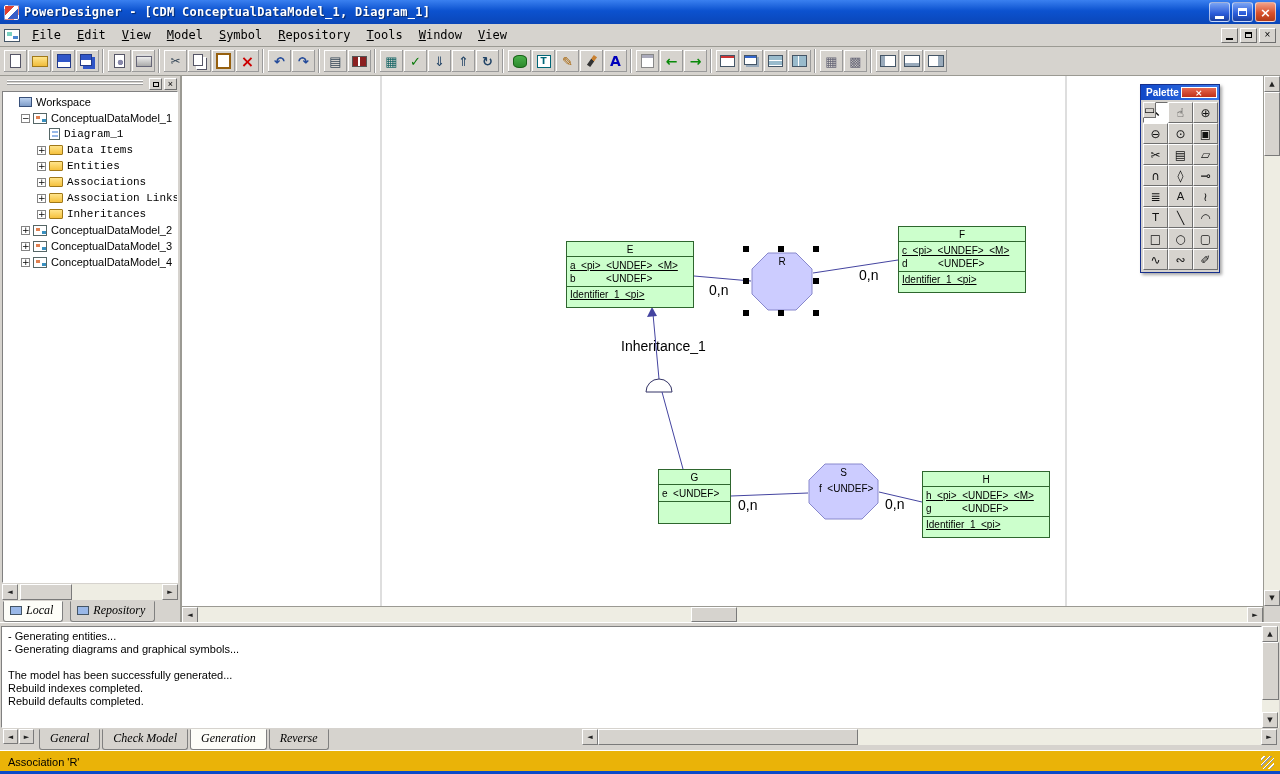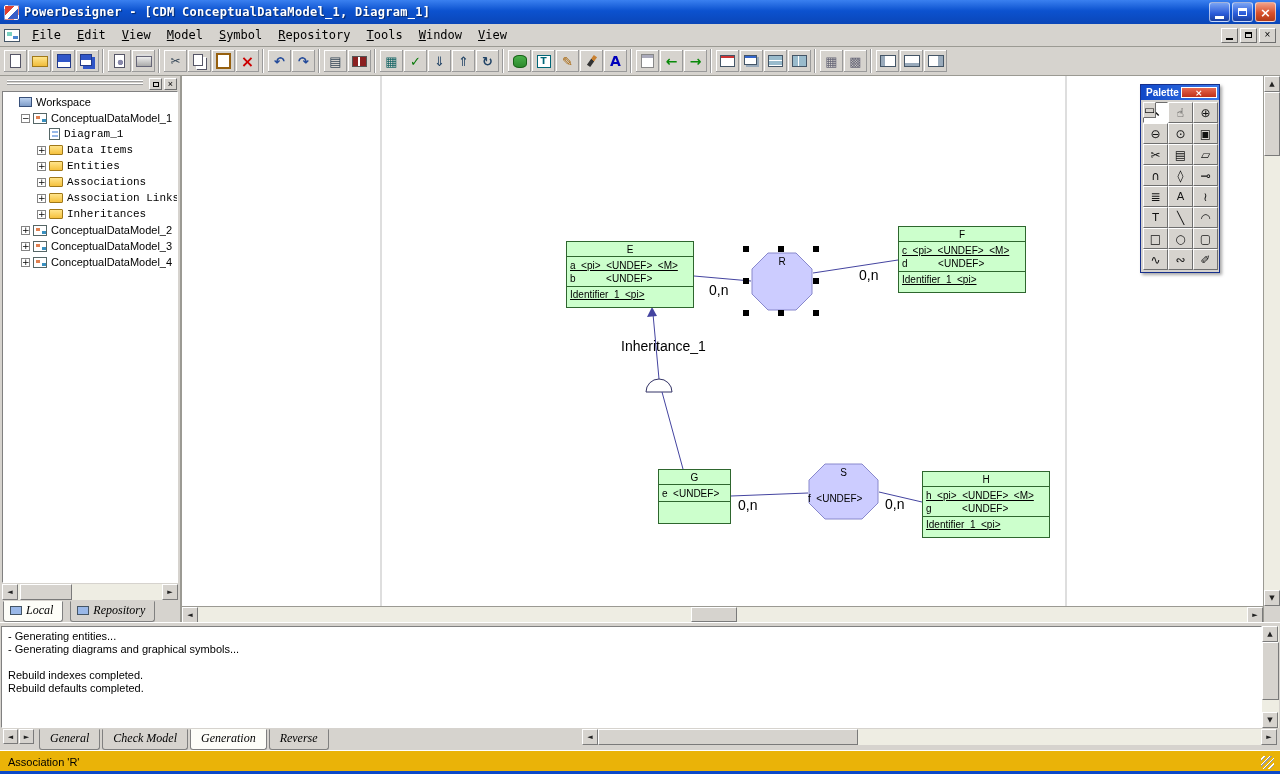--- a/index.html
+++ b/index.html
@@ -133,21 +133,21 @@
   .ent-row { height:13px; line-height:13px; white-space:pre; }
   .ent-row.u { text-decoration:underline; }
   .ent-e { left:384px; top:165px; width:128px; height:67px; }
   .ent-f { left:716px; top:150px; width:128px; height:67px; }
   .ent-g { left:476px; top:393px; width:73px;  height:55px; }
   .ent-h { left:740px; top:395px; width:128px; height:67px; }
 
   .assoc { position:absolute; font-size:10px; color:#000; }
   .assoc svg { position:absolute; left:0; top:0; }
   .as-name { position:relative; text-align:center; margin-top:4px; }
-  .as-attr { position:relative; margin-top:15px; white-space:pre; }
+  .as-attr { position:relative; margin-top:5px; padding-left:11px; white-space:pre; }
   .assoc-r { left:569px; top:176px; width:62px; height:59px; }
   .assoc-s { left:626px; top:387px; width:71px; height:57px; }
 
   .hdl { position:absolute; width:6px; height:6px; background:#000; }
   .h1{left:561px;top:170px}.h2{left:596px;top:170px}.h3{left:631px;top:170px}
   .h4{left:561px;top:202px}.h5{left:631px;top:202px}
   .h6{left:561px;top:234px}.h7{left:596px;top:234px}.h8{left:631px;top:234px}
 
   
   .palette { position:absolute; left:958px; top:8px; width:80px; background:#d6d3ce;
@@ -558,20 +558,21 @@
   </div>
 
   <div class="hsplit"></div>
 
   <div class="output">
     <div class="out-main">
       <div class="out-text">
         <div class="oline">- Generating entities...</div>
           <div class="oline">- Generating diagrams and graphical symbols...</div>
           <div class="oline"></div>
+          <div class="oline">The model has been successfully generated...</div>
           <div class="oline">Rebuild indexes completed.</div>
           <div class="oline">Rebuild defaults completed.</div>
       </div>
       <div class="out-vscroll">
         <span class="sbtn">▲</span>
         <span class="strack">
             <span class="sthumb"></span>
           </span>
         <span class="sbtn">▼</span>
       </div>

